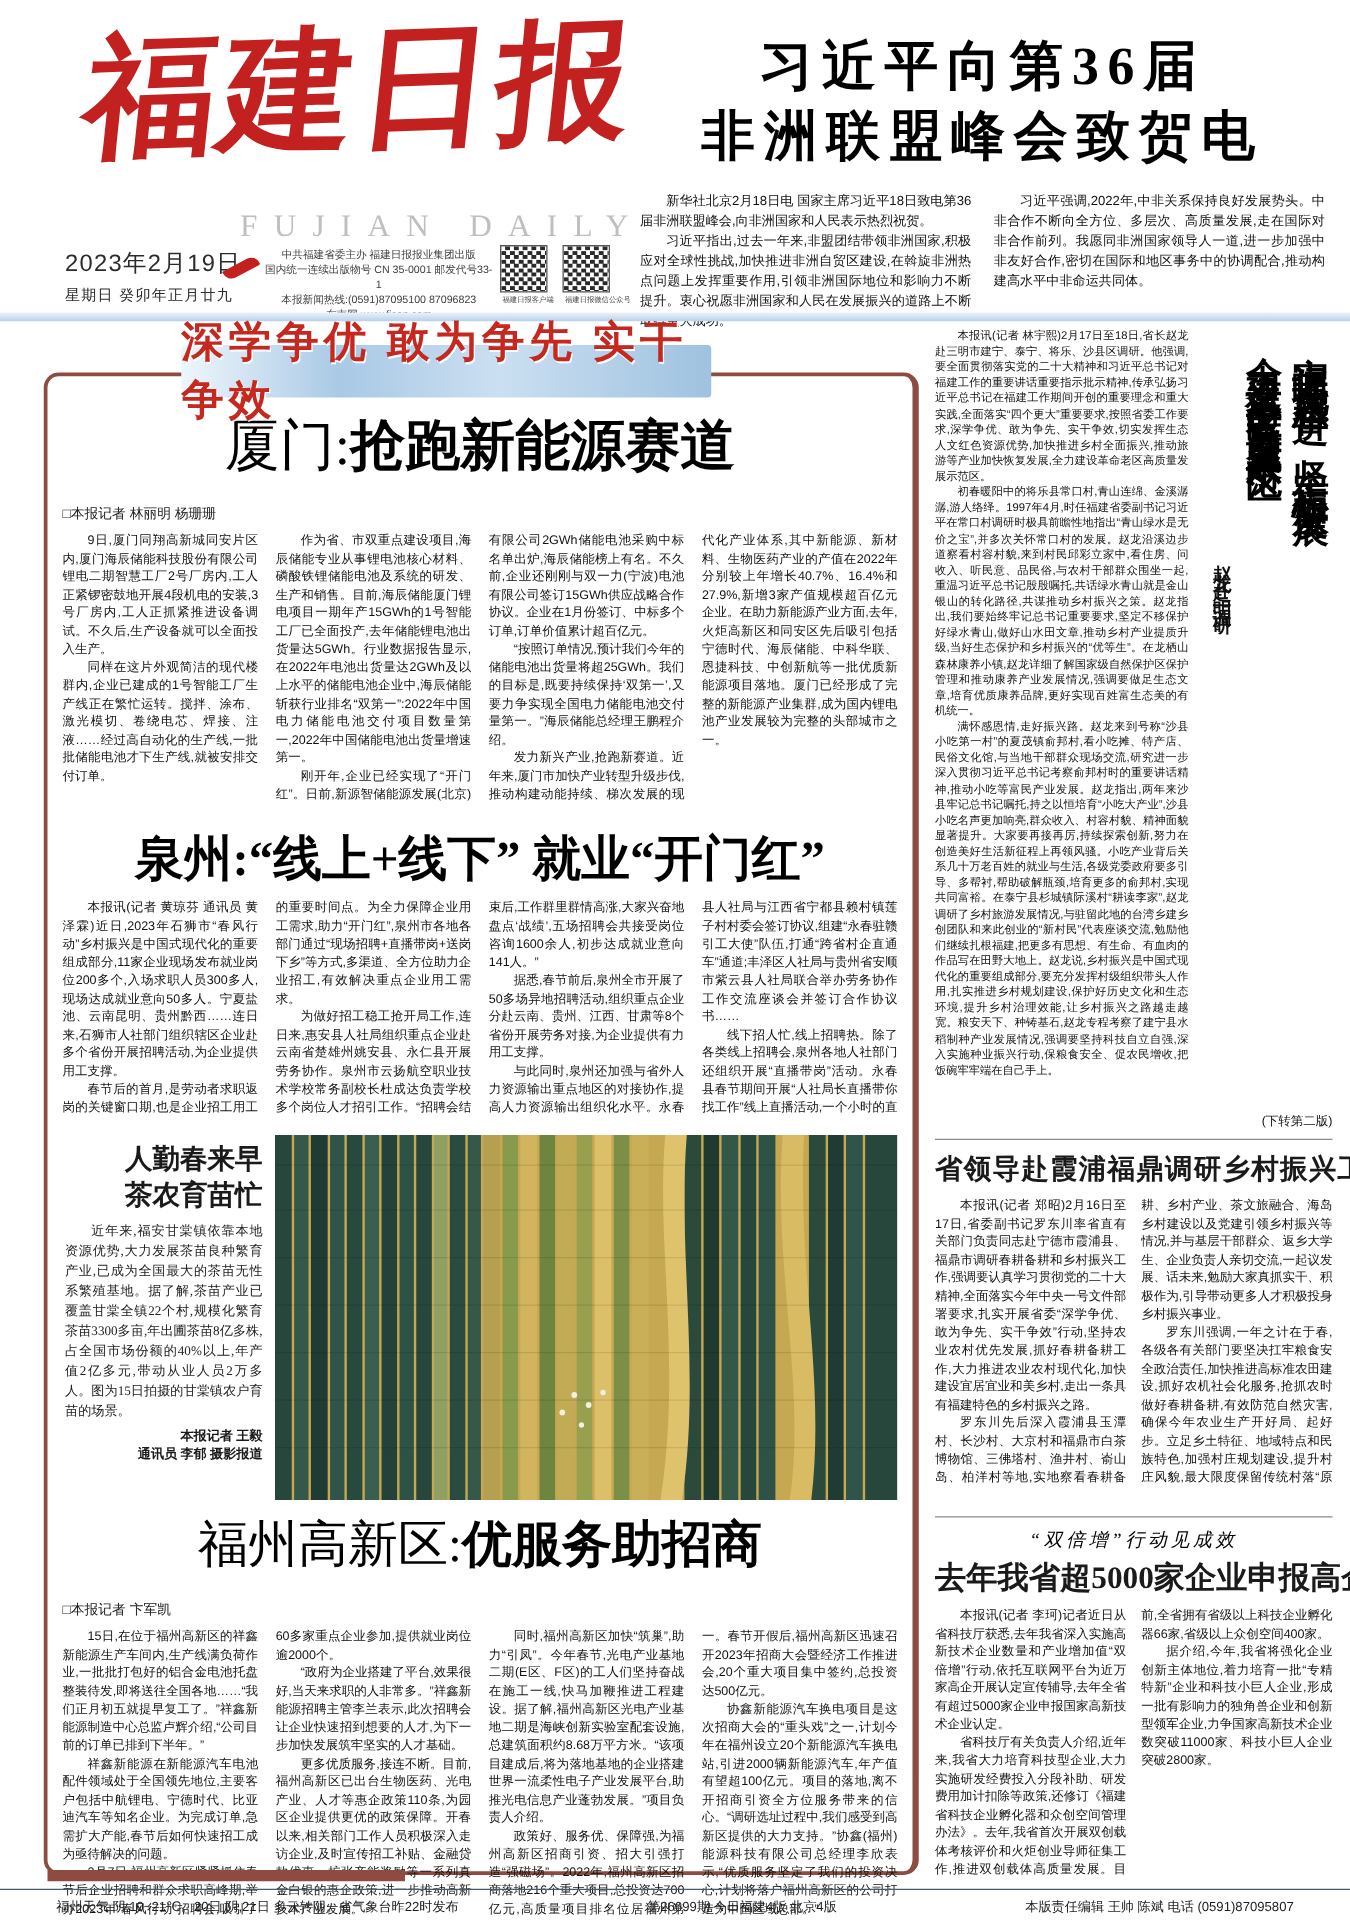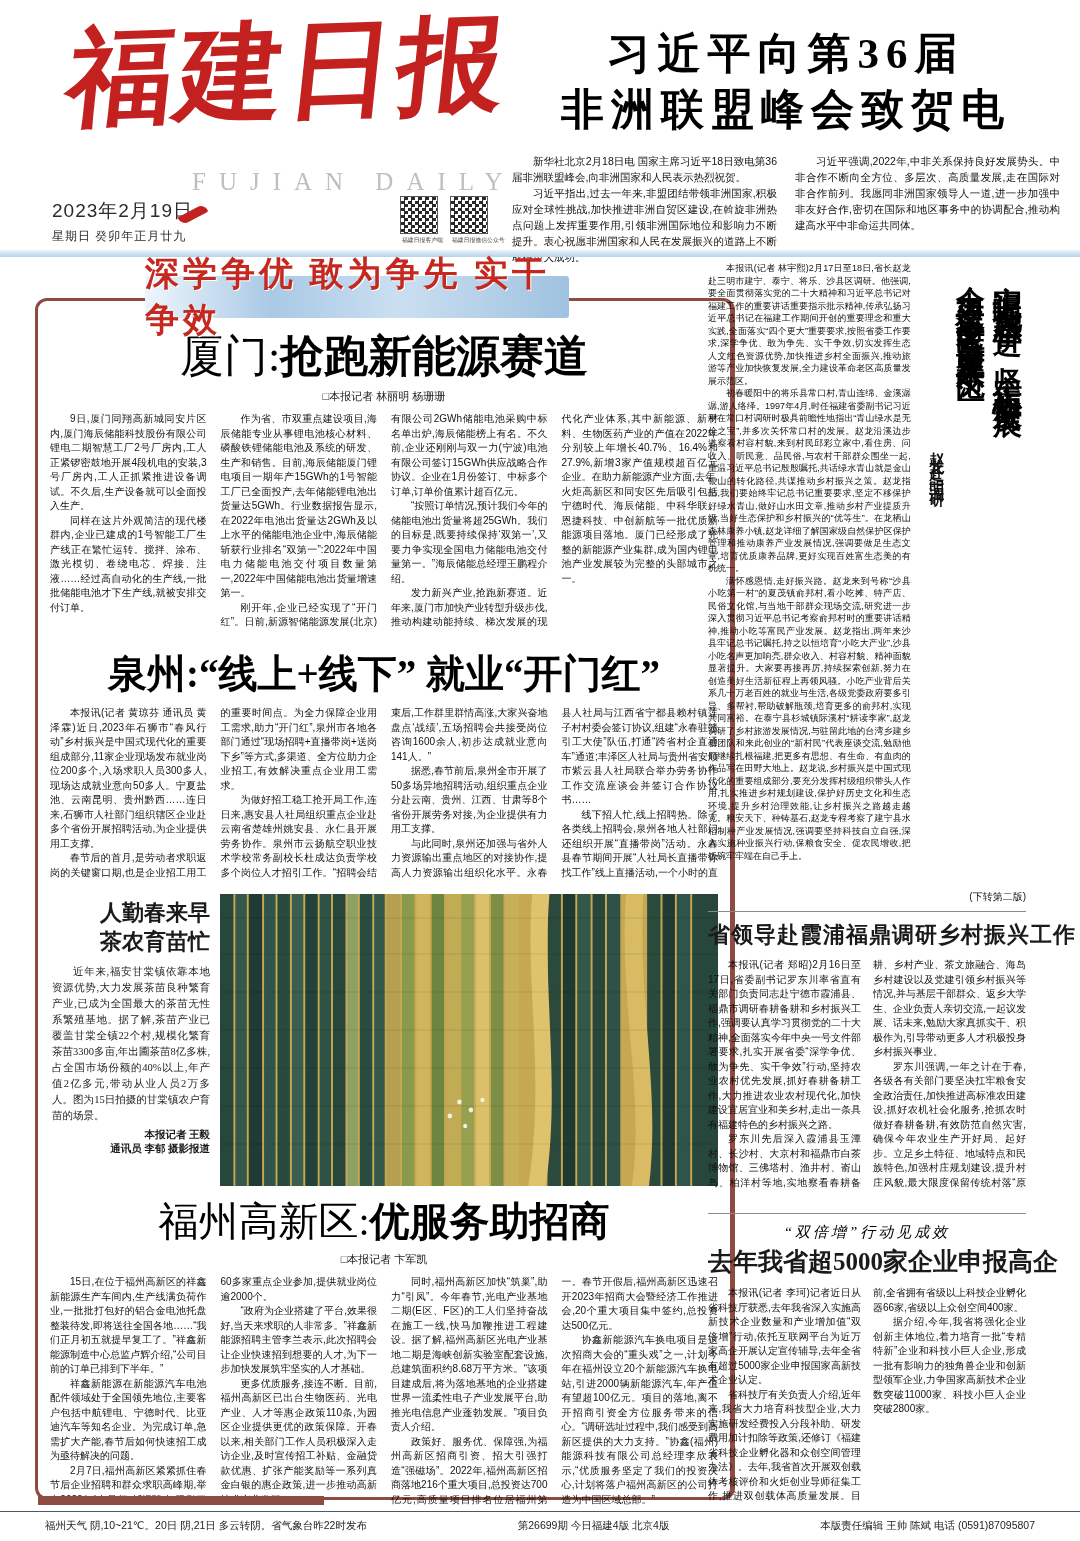--- a/index.html
+++ b/index.html
@@ -41,21 +41,21 @@
     border:3px solid #8e4b42; border-right-width:5px; border-radius:12px; padding:28px 12px 6px 12px; }
   .banner { position:absolute; left:145px; top:276px; width:424px; height:42px; z-index:3;
     background:linear-gradient(90deg,#eef6fc 0%,#a9c9e5 30%,#cbdff1 60%,#9fc2e0 100%);
     display:flex; align-items:center; justify-content:center; border-radius:3px;
     font-size:34px; font-weight:900; letter-spacing:4px; color:#c5281f;
     text-shadow:1px 1px 0 #fff; font-family:"Liberation Serif","DejaVu Serif",serif; }
 
   .art-headline { text-align:center; color:#000; font-family:"Liberation Serif","DejaVu Serif",serif; white-space:nowrap; }
   .hl-prefix { font-weight:400; }
   .hl-main { font-weight:900; }
-  .byline { text-align:center; font-size:11px; color:#222; margin-top:6px; }
+  .byline { font-size:11px; color:#222; margin-top:20px; }
 
   .cols4 { column-count:4; column-gap:14px; column-fill:auto; overflow:hidden;
     font-size:10px; line-height:14.5px; text-align:justify; color:#111; }
   .cols4 p, .cols2 p, .zhao-body p { text-indent:2em; }
 
   .art-xm .art-headline { font-size:44px; line-height:52px; margin-top:2px; }
   .xm-body { height:226px; margin-top:8px; }
   .art-qz { margin-top:12px; }
   .art-qz .art-headline { font-size:39px; line-height:48px; }
   .qz-body { height:176px; margin-top:8px; }
@@ -72,21 +72,21 @@
   .photo { flex:1; overflow:hidden; }
   .photo svg { display:block; width:100%; height:100%; }
 
   .art-fz { margin-top:12px; }
   .art-fz .art-headline { font-size:40px; line-height:48px; }
   .fz-body { height:232px; margin-top:8px; }
 
   .red-bar { position:absolute; left:38px; top:1496px; width:286px; height:9px; background:#8e4b42; }
 
   
-  .right-col { position:absolute; left:708px; top:262px; width:318px; }
+  .right-col { position:absolute; left:748px; top:262px; width:318px; }
   .art-zhao { position:relative; height:642px; overflow:hidden; }
   .v-head { float:right; writing-mode:vertical-rl; height:578px; margin-left:9px; padding-left:2px;
     font-family:"Liberation Serif","DejaVu Serif",serif; }
   .v-line { font-size:29px; font-weight:900; letter-spacing:6px; line-height:1.28; color:#000; }
   .v-sub { font-size:15px; font-weight:700; letter-spacing:7px; padding-top:178px; line-height:2; color:#111; }
   .zhao-body { font-size:9px; line-height:12.5px; text-align:justify; color:#111; }
   .jump-marker { position:absolute; right:0; bottom:0; background:#fff; font-size:10px; padding-left:6px; color:#111; }
 
   .art-luo { border-top:1px solid #8a8a8a; margin-top:7px; padding-top:8px; }
   .luo-head { text-align:center; font-size:22px; font-weight:900; letter-spacing:1px;
@@ -113,20 +113,26 @@
 <div class="page">
 
   <div class="masthead">
     <div class="paper-logo">福建日报</div>
     <div class="paper-logo-en">FUJIAN DAILY</div>
     <div class="date-block">
       <div class="date-line1">2023年2月19日</div>
       <div class="date-line2">星期日 癸卯年正月廿九</div>
     </div>
     <div class="red-swoosh"></div>
+    <div class="pub-info">
+      <div>中共福建省委主办 福建日报报业集团出版</div>
+      <div>国内统一连续出版物号 CN 35-0001 邮发代号33-1</div>
+      <div>本报新闻热线:(0591)87095100 87096823</div>
+      <div>东南网 www.fjsen.com</div>
+    </div>
     <div class="qr-wrap">
       <div class="qr-item">
         <div class="qr-box"></div>
         <div class="qr-cap">福建日报客户端</div>
       </div>
       <div class="qr-item">
         <div class="qr-box"></div>
         <div class="qr-cap">福建日报微信公众号</div>
       </div>
     </div>

